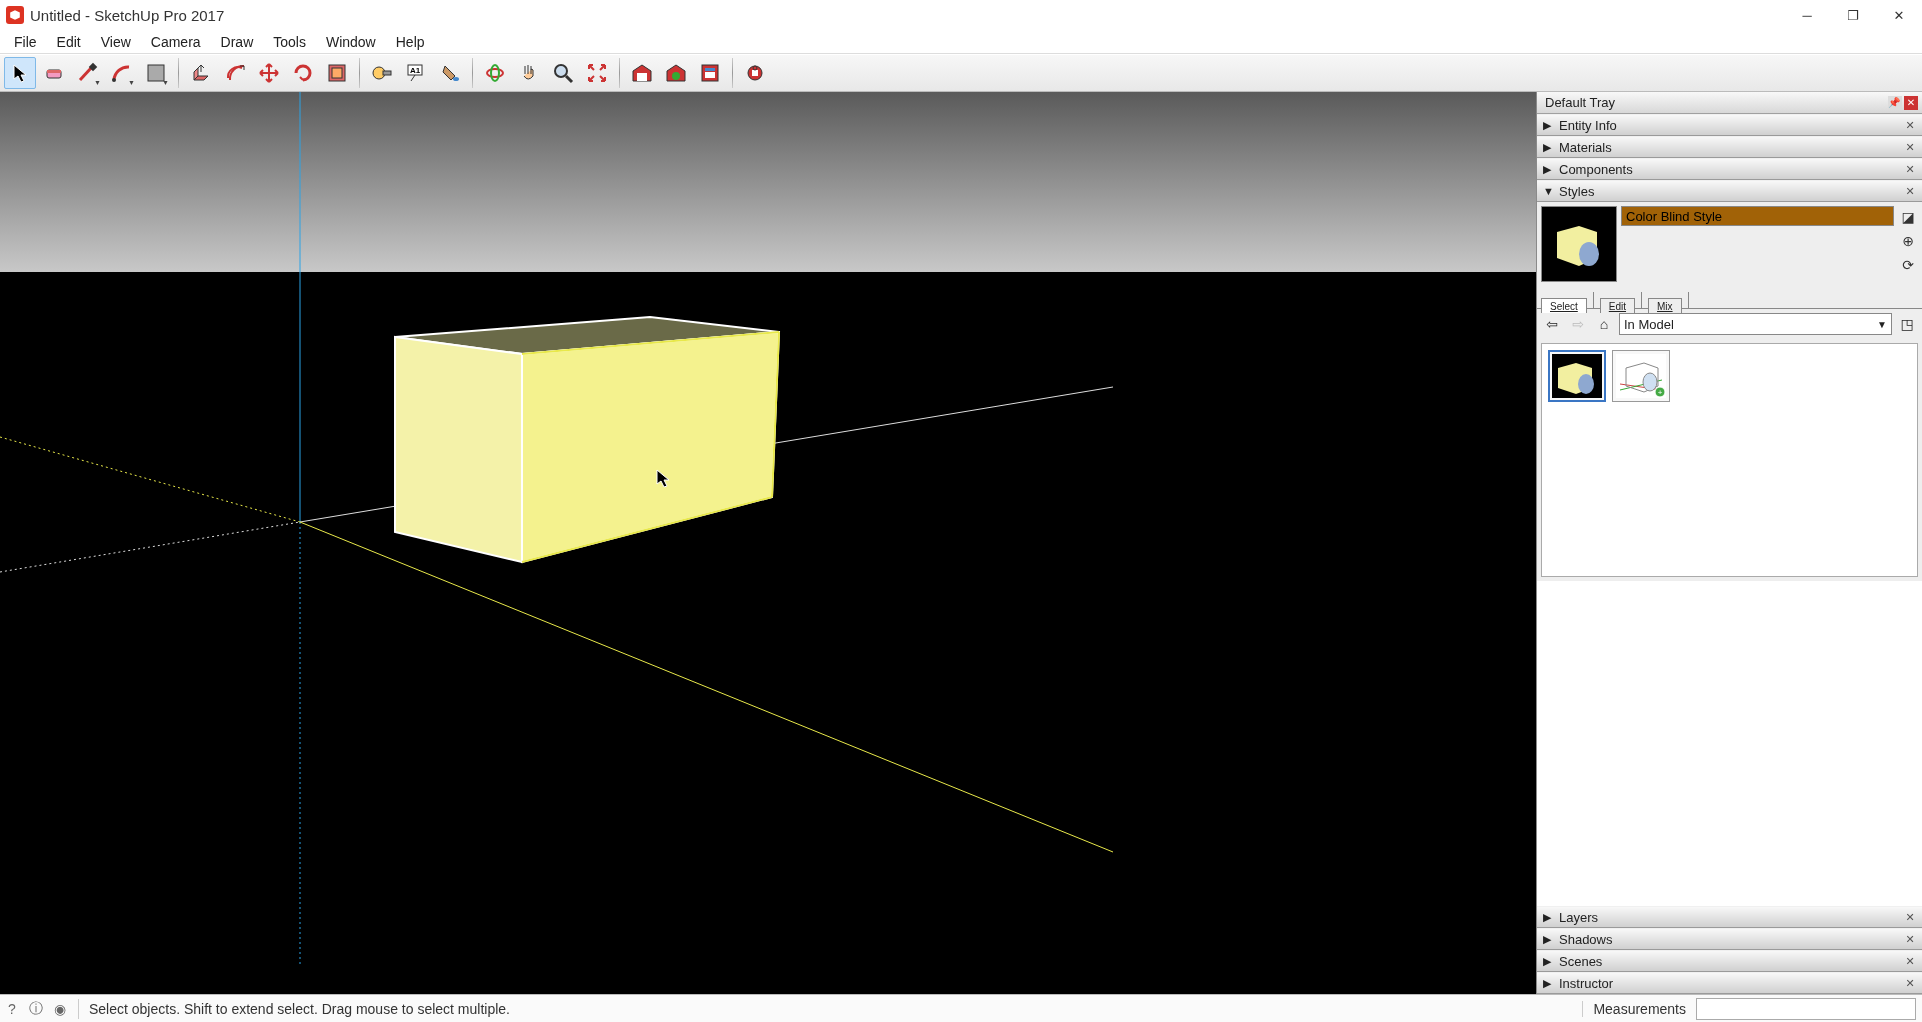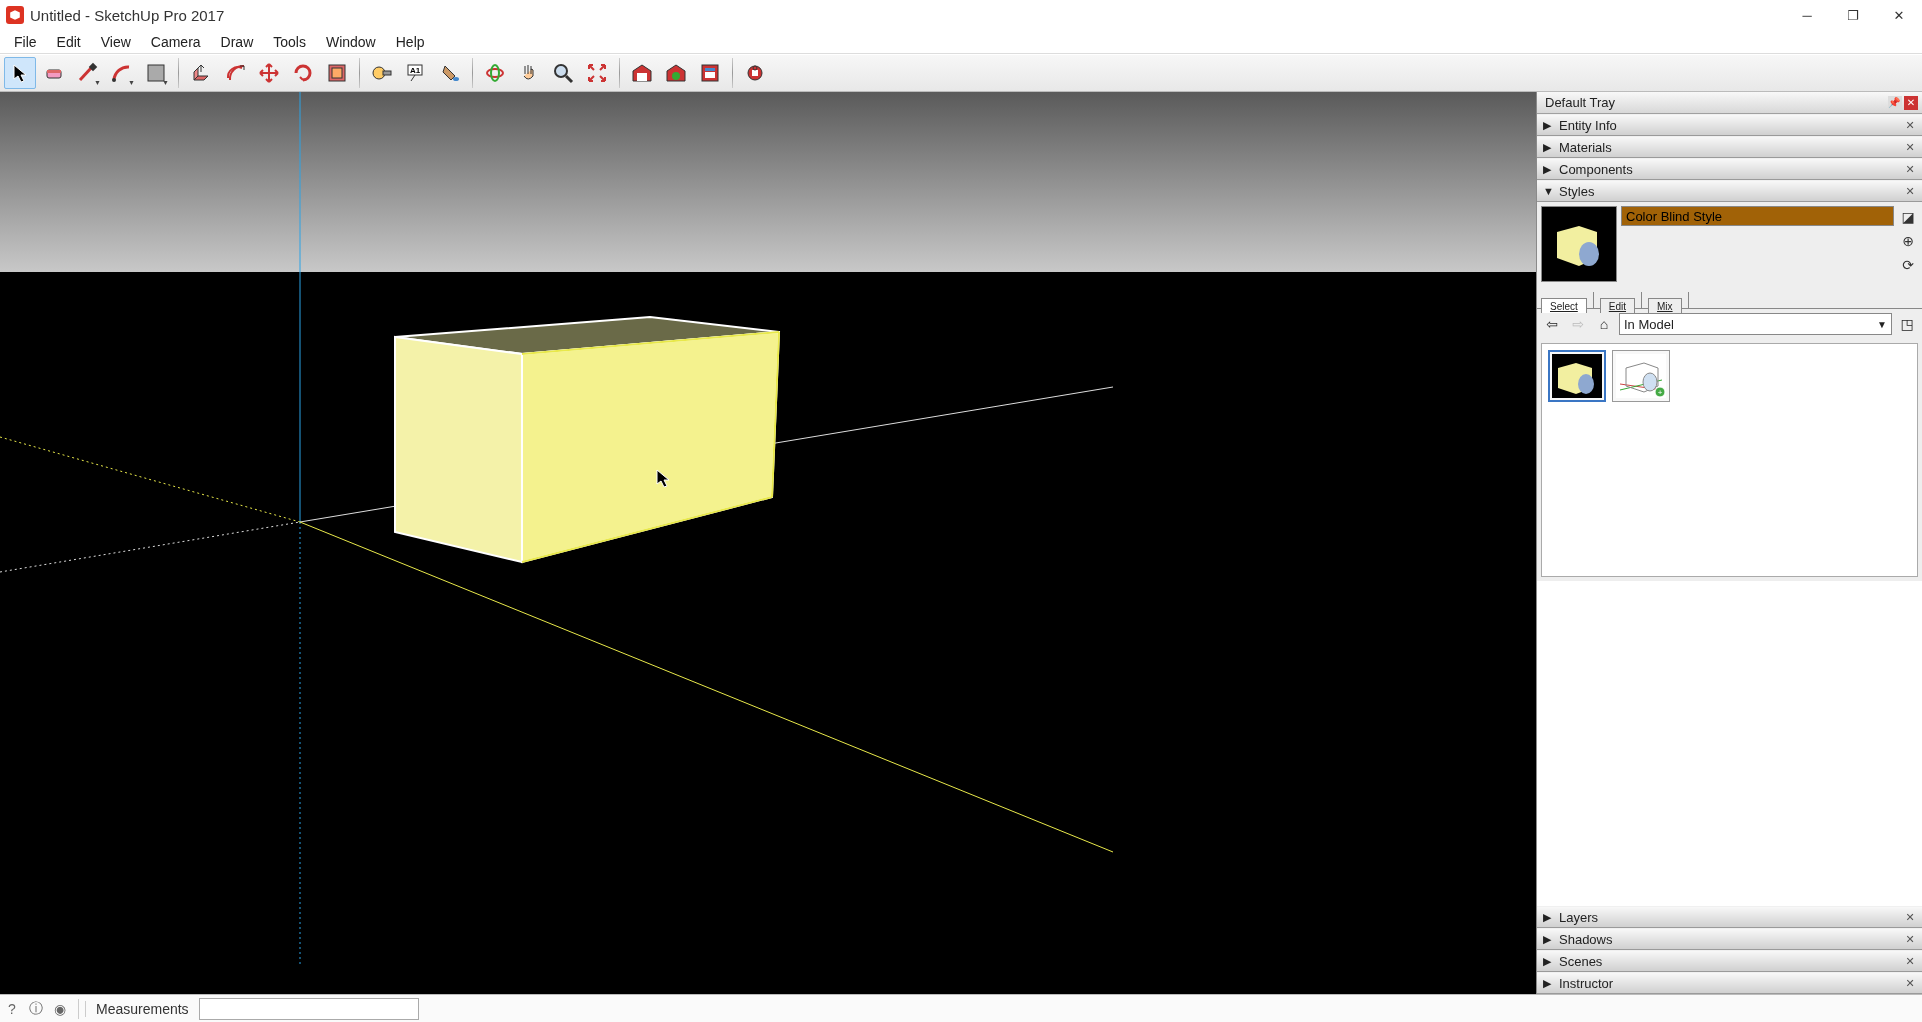--- a/index.html
+++ b/index.html
@@ -385,15 +385,16 @@
         </div>
       </div>
   </div>
 </div>
 
 <div class="statusbar">
   <div class="sbicon">?</div>
   <div class="sbicon">ⓘ</div>
   <div class="sbicon">◉</div>
   <div class="sbdiv"></div>
+  <div class="sbtxt">Select objects. Shift to extend select. Drag mouse to select multiple.</div>
   <div class="sblab">Measurements</div>
   <div class="sbfld"></div>
 </div>
 
 </body></html>

